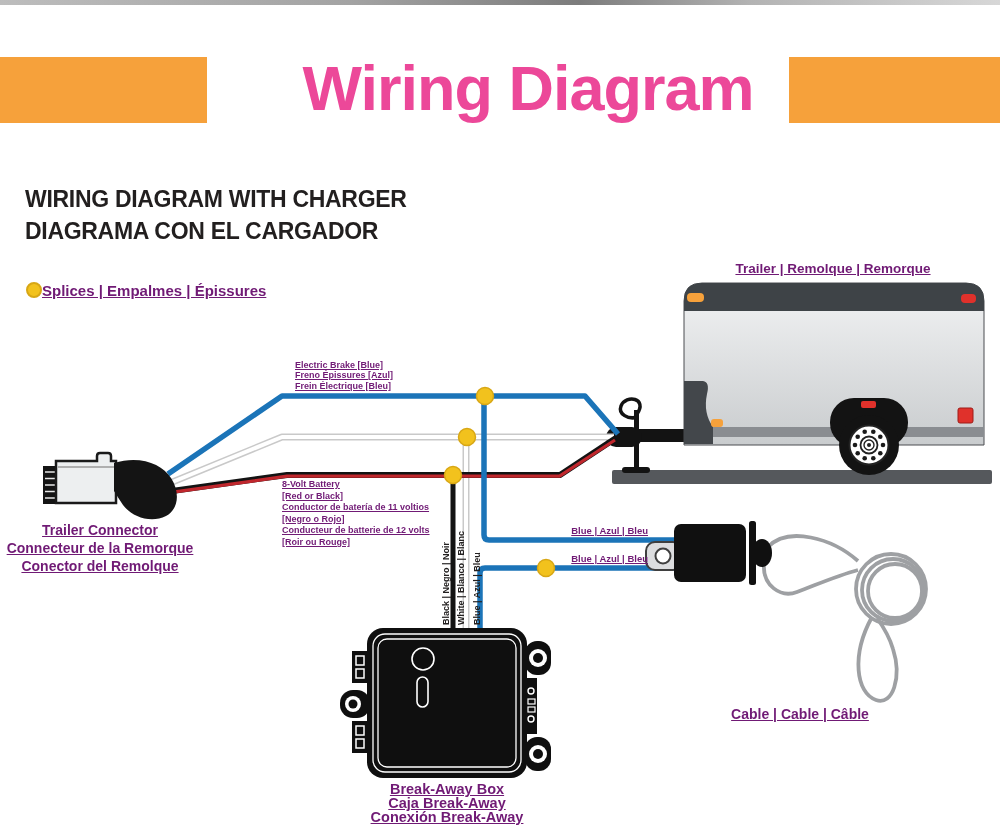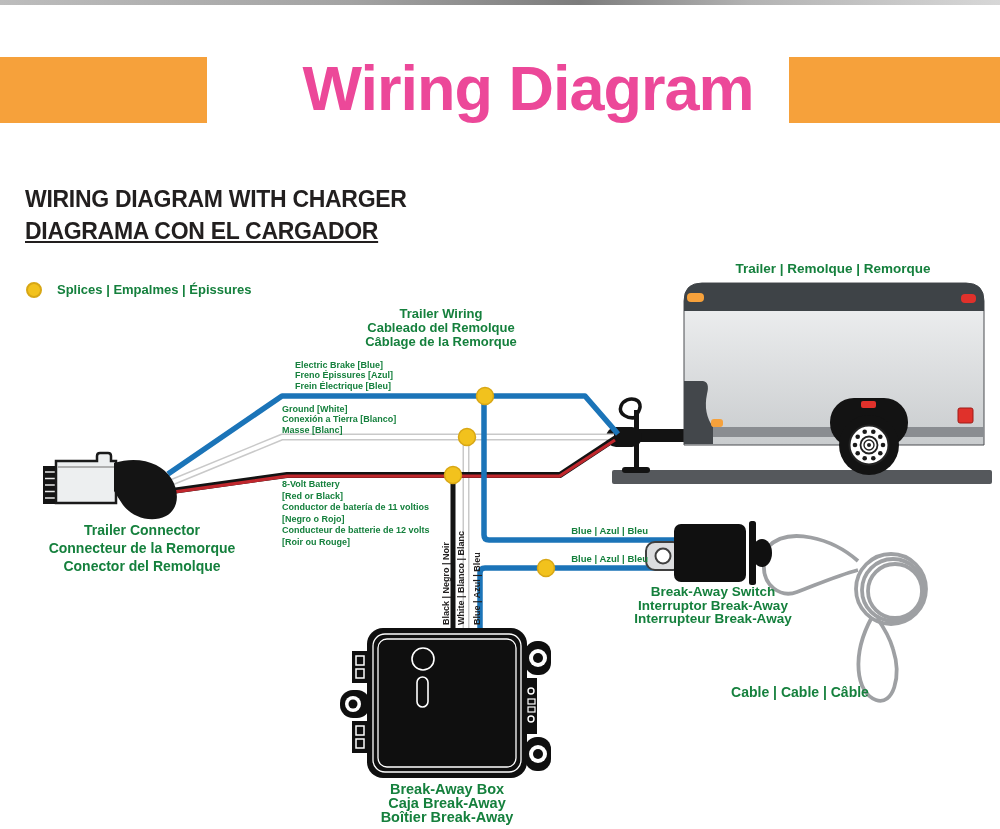--- a/index.html
+++ b/index.html
@@ -7,41 +7,41 @@
          font-family:"Liberation Sans",sans-serif;color:#232020;}
   .abs{position:absolute;}
   #topstrip{left:0;top:0;width:1000px;height:5px;
     background:linear-gradient(90deg,#bdbdbd,#a3a3a3 35%,#7c7c7c 58%,#b3b3b3 75%,#d7d7d7);}
   .orangebar{top:57px;height:66px;background:#F6A13B;}
   #bar-left{left:0;width:207px;}
   #bar-right{left:789px;width:211px;}
   #main-title{left:0;top:52px;width:1000px;text-align:center;font-size:63px;font-weight:bold;
     color:#ec4899;letter-spacing:-1px;margin-left:28px;}
   .h1line{left:25px;font-size:23px;font-weight:bold;color:#221F1F;letter-spacing:-0.3px;white-space:nowrap;}
-  .lbl{font-weight:bold;color:#15803d;white-space:nowrap;}
+  .lbl{font-weight:bold;color:#701a75;white-space:nowrap;text-decoration:underline;}
   .wire3{font-size:9px;line-height:10.3px;}
   .batblock{font-size:9px;line-height:11.6px;}
   .center{text-align:center;}
   .rot{transform:rotate(-90deg);transform-origin:0 0;height:12px;font-size:9px;font-weight:bold;
        color:#232020;white-space:nowrap;}
   svg{position:absolute;left:0;top:0;}
 </style>
 </head>
 <body>
 
 <div id="stage">
 
   <div id="topstrip" class="abs"></div>
   <div id="bar-left" class="abs orangebar"></div>
   <div id="bar-right" class="abs orangebar"></div>
   <div id="main-title" class="abs">Wiring Diagram</div>
 
   <div class="abs h1line" style="top:186px;text-align:right;">WIRING DIAGRAM WITH CHARGER</div>
-  <div class="abs h1line" style="top:218px;text-decoration:underline;">DIAGRAMA CON EL CARGADOR</div>
-  <div class="abs lbl" style="left:57px;top:282px;font-size:13px;">Splices | Empalmes | Épissures</div>
+  <div class="abs h1line" style="top:218px;">DIAGRAMA CON EL CARGADOR</div>
+  <div class="abs lbl" style="left:42px;top:282px;font-size:15px;">Splices | Empalmes | Épissures</div>
 
   <svg width="1000" height="829" viewBox="0 0 1000 829">
     <defs>
       <linearGradient id="gBody" x1="0" y1="0" x2="0" y2="1">
         <stop offset="0" stop-color="#F2F3F4"></stop>
         <stop offset="1" stop-color="#C9CCCE"></stop>
       </linearGradient>
     </defs>
 
     <circle cx="34" cy="290" r="7" fill="#F2C21D" stroke="#D8A715" stroke-width="2"></circle>
@@ -152,67 +152,52 @@
     <g fill="#F2C21D" stroke="#D8A715" stroke-width="1.5">
       <circle cx="485" cy="396" r="8.5"></circle>
       <circle cx="467" cy="437" r="8.5"></circle>
       <circle cx="453" cy="475" r="8.5"></circle>
       <circle cx="546" cy="568" r="8.5"></circle>
     </g>
   </svg>
 
   <div class="abs lbl center" style="left:683px;top:261px;width:300px;font-size:13.5px;">Trailer | Remolque | Remorque</div>
 
-  <div class="abs lbl center" style="left:341px;top:307px;width:200px;font-size:13px;line-height:14px;">
-    <div>Trailer Wiring</div>
-    <div>Cableado del Remolque</div>
-    <div>Câblage de la Remorque</div>
-  </div>
 
   <div class="abs lbl wire3" style="left:295px;top:360px;">
     <div>Electric Brake [Blue]</div>
     <div>Freno Épissures [Azul]</div>
     <div>Frein Électrique [Bleu]</div>
   </div>
 
-  <div class="abs lbl wire3" style="left:282px;top:404px;">
-    <div>Ground [White]</div>
-    <div>Conexión a Tierra [Blanco]</div>
-    <div>Masse [Blanc]</div>
-  </div>
 
   <div class="abs lbl batblock" style="left:282px;top:479px;">
     <div>8-Volt Battery</div>
     <div>[Red or Black]</div>
     <div>Conductor de batería de 11 voltios</div>
     <div>[Negro o Rojo]</div>
     <div>Conducteur de batterie de 12 volts</div>
     <div>[Roir ou Rouge]</div>
   </div>
 
-  <div class="abs lbl center" style="left:2px;top:521px;width:196px;font-size:14px;line-height:18px;margin-left:42px;">
+  <div class="abs lbl center" style="left:2px;top:521px;width:196px;font-size:14px;line-height:18px;">
     <div>Trailer Connector</div>
     <div>Connecteur de la Remorque</div>
     <div>Conector del Remolque</div>
   </div>
 
   <div class="abs lbl" style="left:528px;top:525px;width:120px;font-size:9.5px;text-align:right;">Blue | Azul | Bleu</div>
   <div class="abs lbl" style="left:528px;top:553px;width:120px;font-size:9.5px;text-align:right;">Blue | Azul | Bleu</div>
 
   <div class="abs rot" style="left:441px;top:625px;">Black | Negro | Noir</div>
   <div class="abs rot" style="left:456px;top:625px;">White | Blanco | Blanc</div>
   <div class="abs rot" style="left:472px;top:625px;">Blue | Azul | Bleu</div>
 
-  <div class="abs lbl center" style="left:613px;top:585px;width:200px;font-size:13.5px;line-height:13.5px;">
-    <div>Break-Away Switch</div>
-    <div>Interruptor Break-Away</div>
-    <div>Interrupteur Break-Away</div>
-  </div>
-
-  <div class="abs lbl center" style="left:700px;top:684px;width:200px;font-size:14px;">Cable | Cable | Câble</div>
+
+  <div class="abs lbl center" style="left:700px;top:706px;width:200px;font-size:14px;">Cable | Cable | Câble</div>
 
   <div class="abs lbl center" style="left:347px;top:782px;width:200px;font-size:14.5px;line-height:14px;">
     <div>Break-Away Box</div>
     <div>Caja Break-Away</div>
-    <div>Boîtier Break-Away</div>
+    <div>Conexión Break-Away</div>
   </div>
 
 </div>
 
 </body></html>

